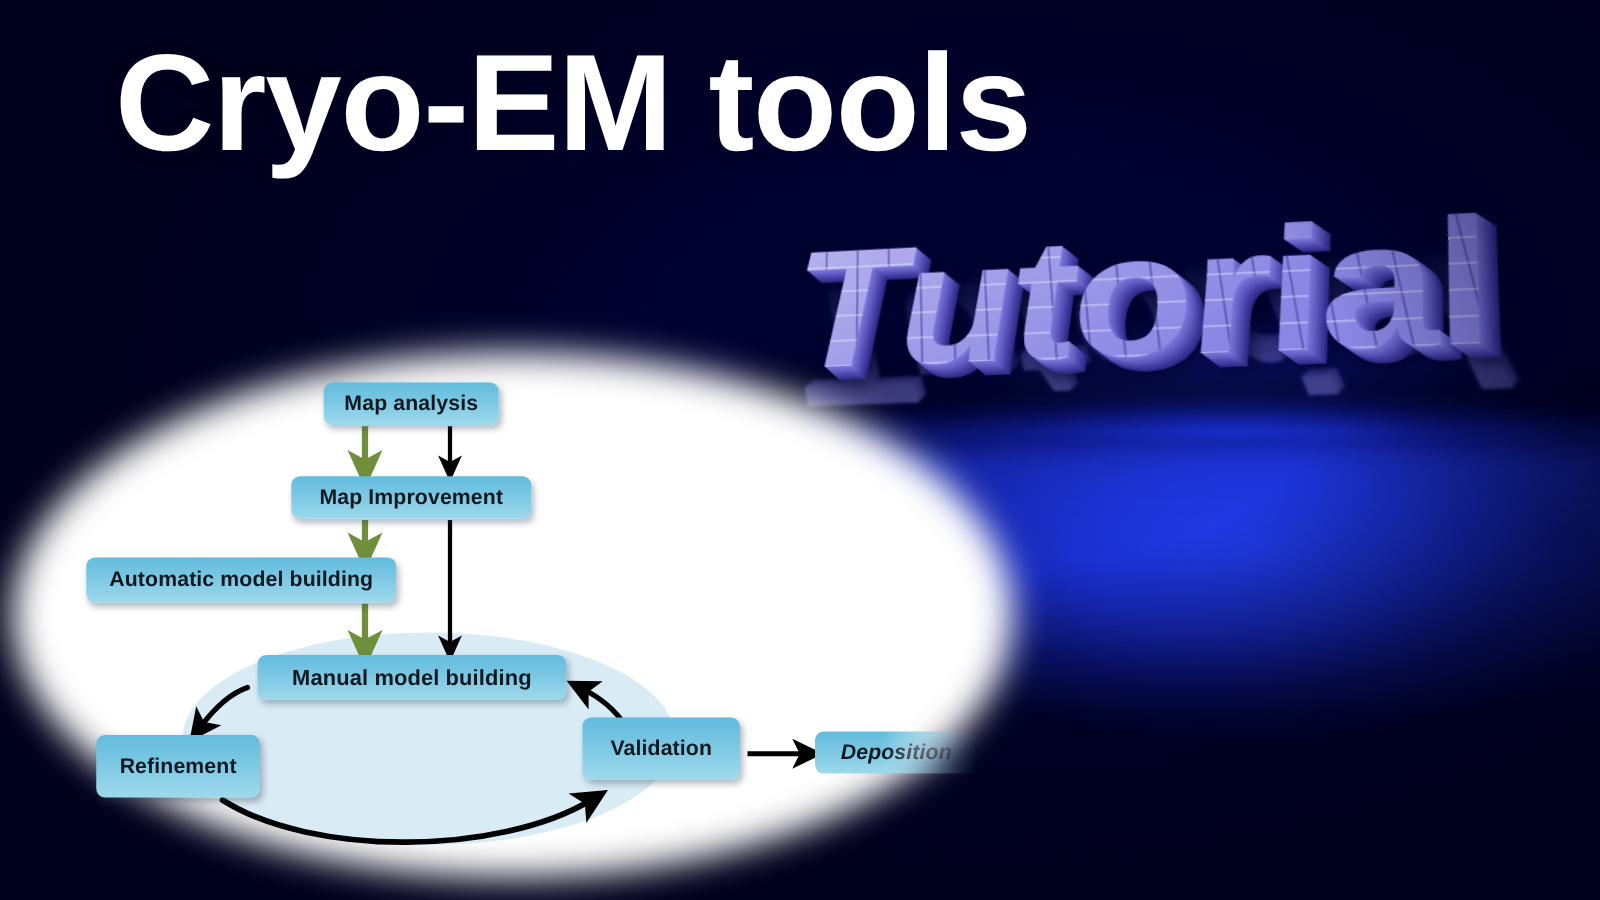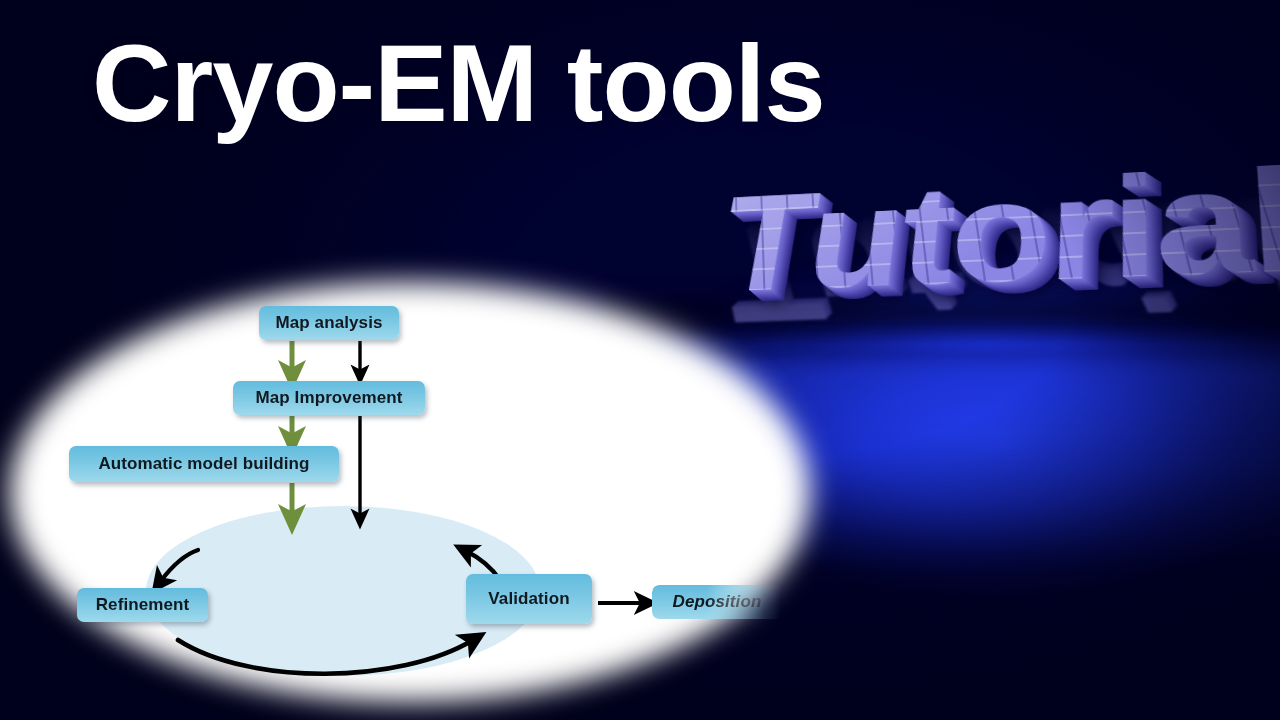--- a/index.html
+++ b/index.html
@@ -8,21 +8,20 @@
   }
   body {
     font-family: "Liberation Sans", sans-serif;
   }
   #stage {
     position: relative;
     width: 1280px;
     height: 720px;
     overflow: hidden;
     background: #4c1d95;
-    text-align: right;
   }
 
   
   .bg-base {
     position: absolute; inset: 0;
     background: #000230;
   }
   
   .bg-blue-glow {
     position: absolute;
@@ -196,23 +195,23 @@
     background: linear-gradient(to bottom, #63bcdd 0%, #79c7e3 42%, #9ed9ec 100%);
     box-shadow: 2px 3px 5px rgba(40,60,80,0.35);
     color: #101820;
     font-weight: 700;
     font-size: 17px;
     letter-spacing: 0.1px;
     white-space: nowrap;
   }
   #node-map-analysis      { left: 259px; top: 306px; width: 140px; height: 34px; }
   #node-map-improvement   { left: 233px; top: 381px; width: 192px; height: 34px; }
-  #node-auto-build        { left: 69px;  top: 446px; width: 270px; height: 36px; }
+  #node-auto-build        { left: 69px;  top: 446px; width: 248px; height: 36px; }
   #node-manual-build      { left: 206px; top: 524px; width: 247px; height: 36px; font-size: 17.5px; }
-  #node-refinement        { left: 77px;  top: 588px; width: 131px; height: 34px; }
+  #node-refinement        { left: 77px;  top: 588px; width: 131px; height: 50px; }
   #node-validation        { left: 466px; top: 574px; width: 126px; height: 50px; }
   #node-deposition        { left: 652px; top: 585px; width: 130px; height: 34px; }
 
   
   .node-fading {
     -webkit-mask-image: linear-gradient(to right, #000 0%, #000 42%, rgba(0,0,0,0.15) 86%, rgba(0,0,0,0) 100%);
     mask-image: linear-gradient(to right, #000 0%, #000 42%, rgba(0,0,0,0.15) 86%, rgba(0,0,0,0) 100%);
     font-style: italic;
   }
 
@@ -288,18 +287,19 @@
       </g>
 
       <g>
         <line x1="598" y1="603" x2="645" y2="603" stroke="#000000" stroke-width="4" marker-end="url(#ah-black-lg)"></line>
       </g>
     </svg>
 
     <div class="node" id="node-map-improvement">Map Improvement</div>
     <div class="node" id="node-map-analysis">Map analysis</div>
     <div class="node" id="node-auto-build">Automatic model building</div>
+    <div class="node" id="node-manual-build">Manual model building</div>
     <div class="node" id="node-refinement">Refinement</div>
     <div class="node" id="node-validation">Validation</div>
     <div class="node node-fading" id="node-deposition">Deposition</div>
 
   </div>
 </div>
 
 </body></html>

